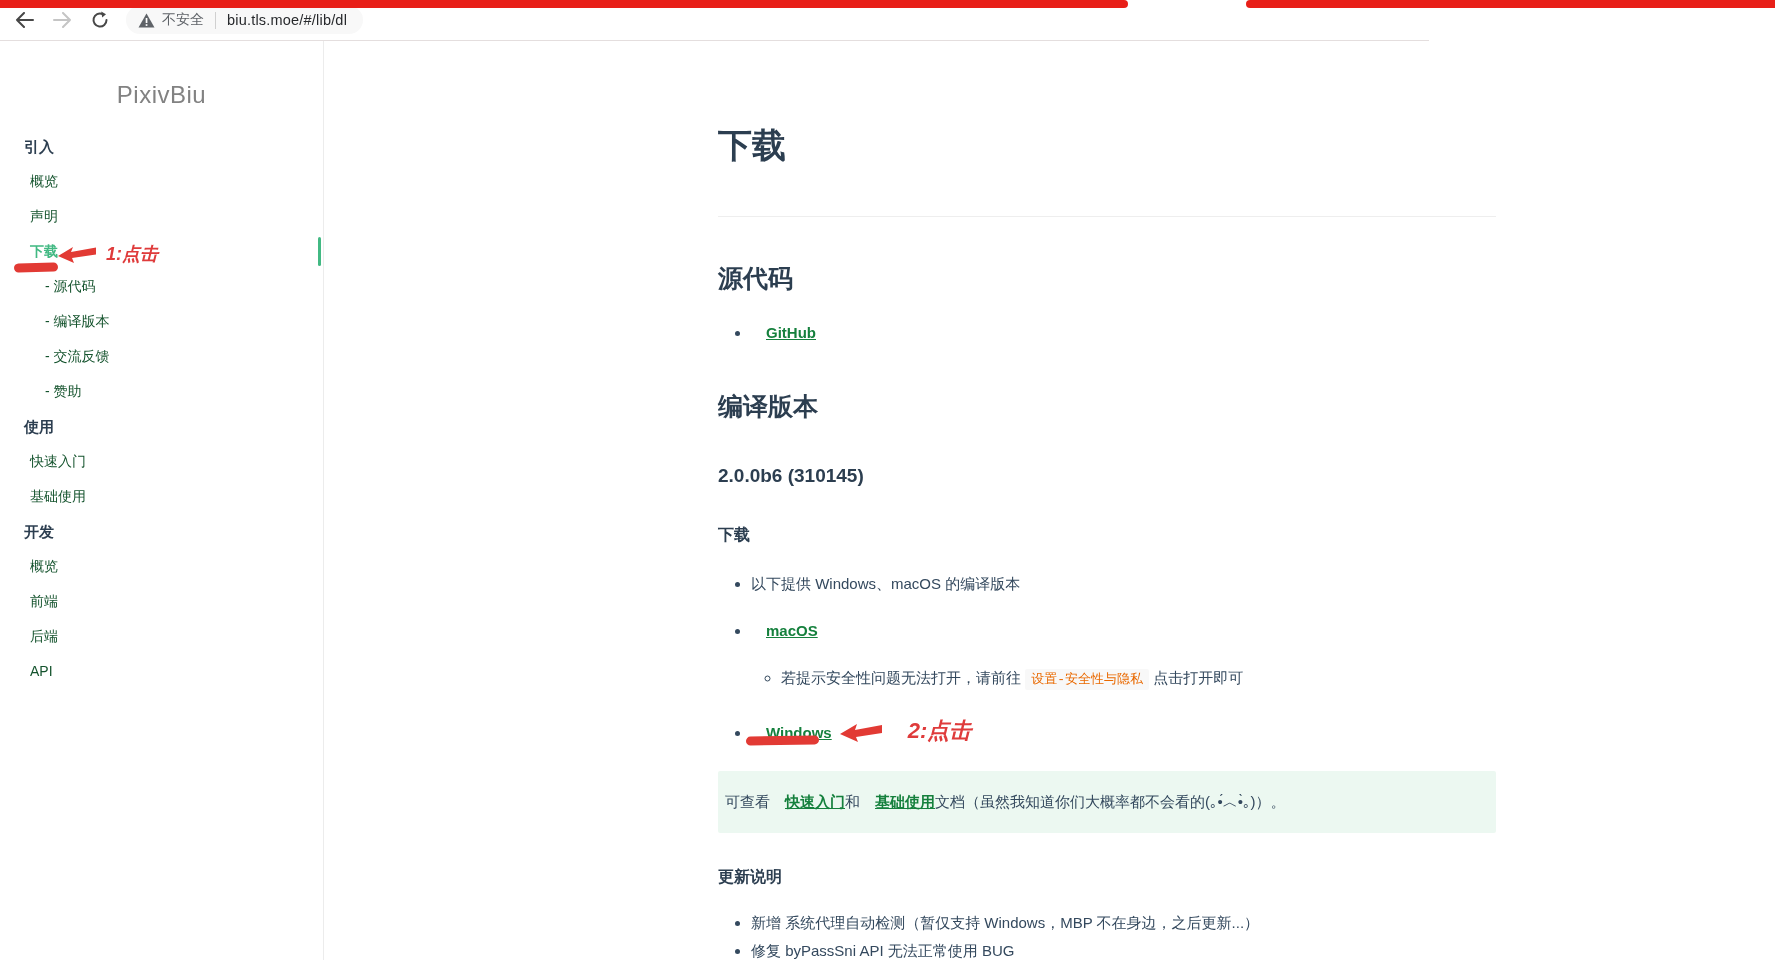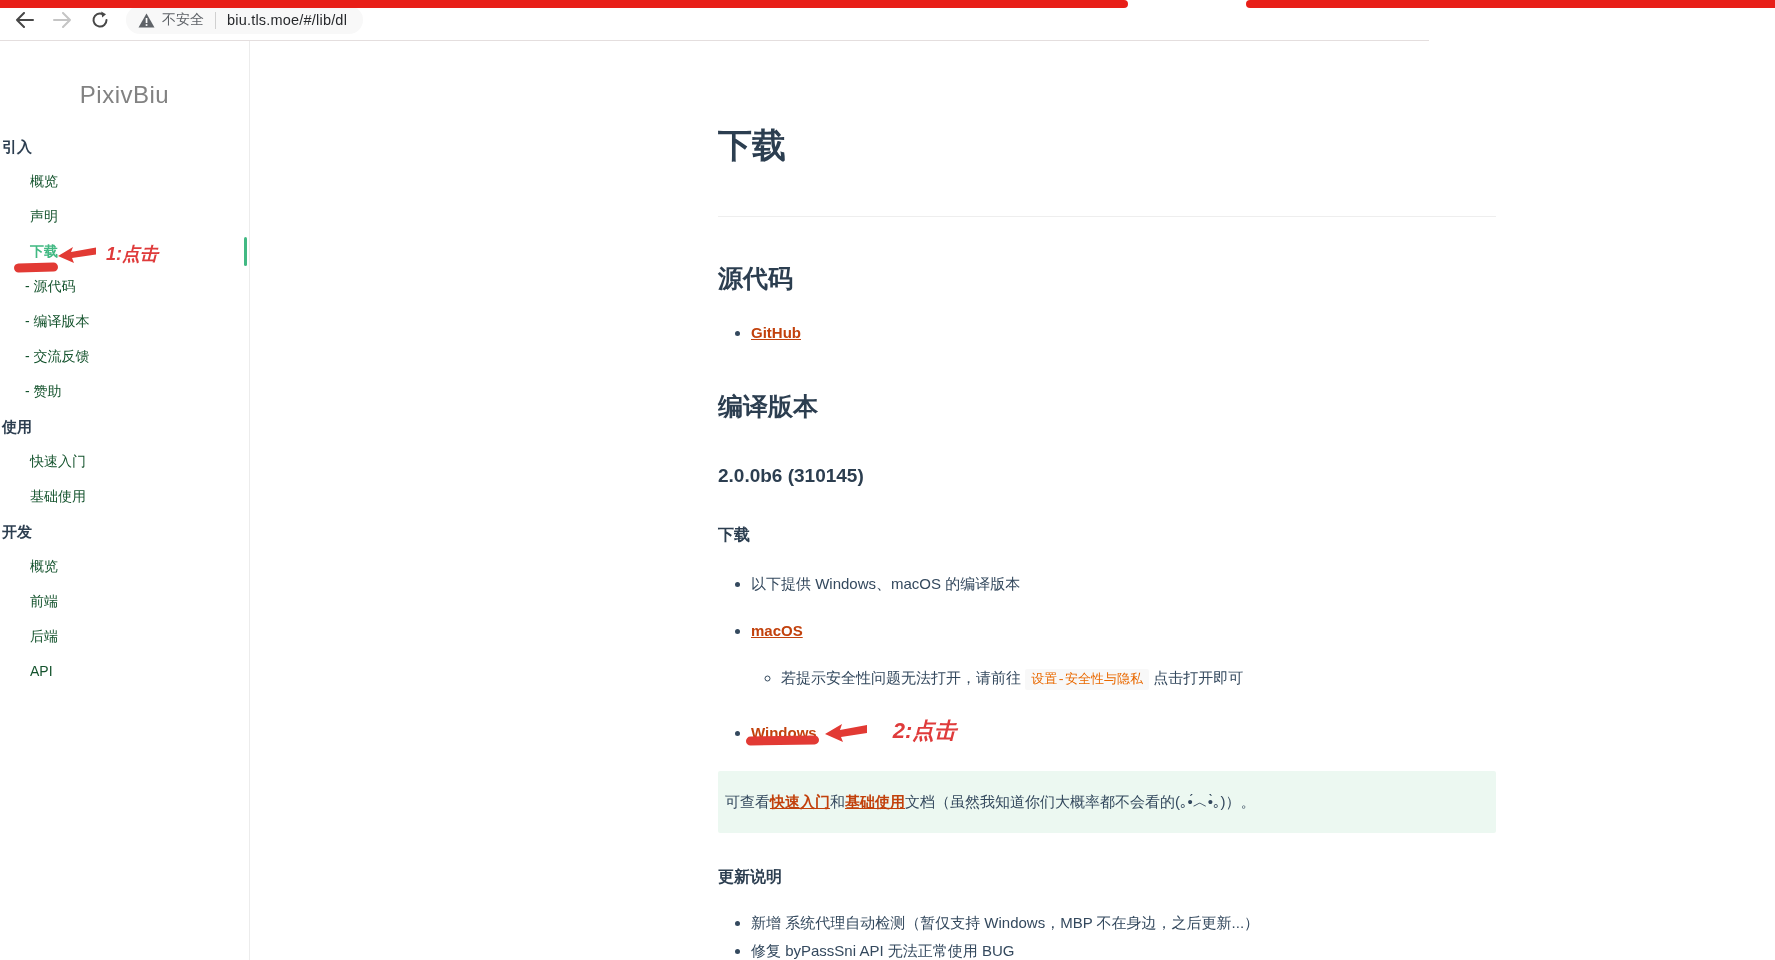--- a/index.html
+++ b/index.html
@@ -19,30 +19,30 @@
   .nav-btn { width:28px; height:28px; display:flex; align-items:center; justify-content:center;
     border-radius:50%; cursor:pointer; }
   .omnibox { display:flex; align-items:center; margin-left:12px; height:28px;
     background:#f8f8f8; border-radius:14px; padding:0 16px 0 12px; }
   .sec-chip { display:flex; align-items:center; gap:7px; }
   .sec-label { font-size:14px; color:#5f6368; }
   .chip-sep { width:1px; height:17px; background:#d0d0d0; margin:0 11px; }
   .url-text { font-size:14.5px; color:#27292c; letter-spacing:.2px; }
 
   
-  .sidebar { position:absolute; top:41px; left:0; width:250px; bottom:0;
+  .sidebar { position:absolute; top:41px; left:0; width:324px; bottom:0;
     background:#fff; border-right:1px solid #ececec; z-index:5; }
   .sidebar-title { margin:40px 0 20px; text-align:center; font-size:24px;
     color:#828282; font-weight:300; letter-spacing:.5px; }
   .nav-list { list-style:none; }
   .nav-list li { height:35px; line-height:35px; font-size:14px; color:#14532d;
     padding-left:30px; position:relative; cursor:pointer; }
   .nav-list li.section { font-size:15px; font-weight:bold; color:#2c3e50;
-    padding-left:2px; cursor:default; }
-  .nav-list li.indent { padding-left:25px; }
+    padding-left:24px; cursor:default; }
+  .nav-list li.indent { padding-left:45px; }
   .nav-list li.active { color:#42b983; font-weight:bold; }
   .active-bar { position:absolute; right:2px; top:3px; width:3px; height:29px;
     background:#42b983; border-radius:2px; }
 
   
   .ann-red { color:#df3b3b; font-weight:bold;font-style:italic; }
   .sb-ann-arrow { position:absolute; left:58px; top:205px; width:38px; height:17px; z-index:20; }
   .sb-ann-text { position:absolute; left:106px; top:201px; font-size:18px; z-index:20; }
   .sb-ann-underline { position:absolute; left:14px; top:222px; width:44px; height:9px;
     background:#e23a34; border-radius:5px; transform:rotate(-1.5deg); z-index:20; }
@@ -56,21 +56,21 @@
   .markdown h2 { font-size:25px; color:#2c3e50; font-weight:bold; margin:42px 0 0 0; }
   .markdown h3 { font-size:19px; color:#2c3e50; font-weight:bold; margin:36px 0 0 0; }
   .markdown h4 { font-size:16px; color:#2c3e50; font-weight:bold; margin:32px 0 0 0; }
   .markdown ul { margin:24px 0 0 0; padding-left:33px; }
   .markdown ul li { margin:0 0 0 0; }
   ul.loose > li { margin-top:24px; }
   ul.loose > li:first-child { margin-top:0; }
   ul.loose ul { list-style:circle; padding-left:30px; }
   ul.tight { margin-top:22px; }
   ul.tight > li { margin-top:4px; }
-  a.glink { color:#c2410c; font-weight:600; text-decoration:underline; cursor:pointer; }
+  a.glink { color:#15803d; font-weight:600; text-decoration:underline; cursor:pointer;margin-left:15px; }
   code.inline-code { font-family:"Liberation Mono","DejaVu Sans Mono",monospace;
     background:#f8f8f8; color:#e96900; font-size:13px; padding:3px 6px; border-radius:2px; }
   .tip-box { margin-top:23px; background:#ecf8f1; border-radius:2px; padding:19px 7px; }
   .tip-box .glink { font-weight:bold; }
 
   .win-li { position:relative; }
   .win-ann-arrow { display:inline-block; width:42px; height:19px; vertical-align:-4px; margin-left:8px; }
   .win-ann-text { margin-left:26px; font-size:22px; }
   .win-ann-underline { position:absolute; left:-5px; top:22px; width:73px; height:9px;
     background:#e23a34; border-radius:5px; transform:rotate(-1deg); }

